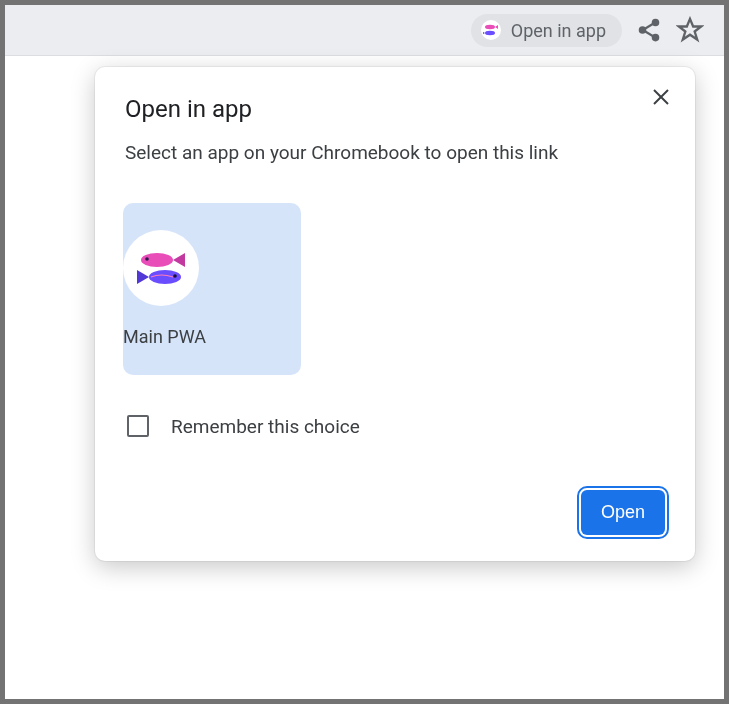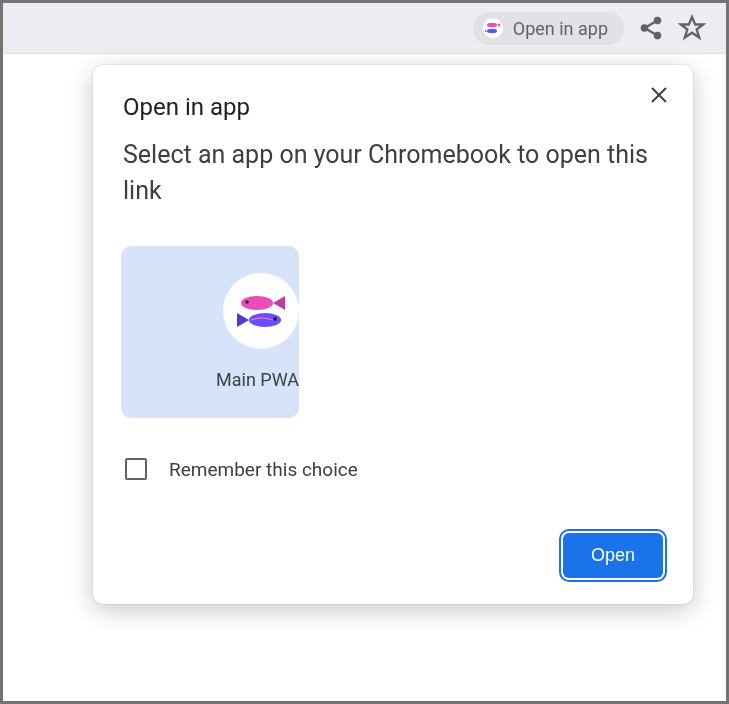--- a/index.html
+++ b/index.html
@@ -8,21 +8,21 @@
       padding: 0;
     }
     body {
       font-family: 'Roboto', 'Segoe UI', Arial, sans-serif;
       background: #fff;
       width: 729px;
       height: 704px;
       position: relative;
     }
     .frame {
-      border: 3px solid #737373;
+      border: 5px solid #737373;
       width: 729px;
       height: 704px;
       position: relative;
       overflow: hidden;
     }
     .toolbar {
       background: #ecedf0;
       height: 50px;
       display: flex;
       align-items: center;
@@ -79,33 +79,33 @@
       cursor: pointer;
       color: #3c4043;
     }
     .dialog-title {
       font-size: 24px;
       font-weight: 400;
       color: #202124;
       margin-bottom: 16px;
     }
     .dialog-subtitle {
-      font-size: 25px;
+      font-size: 19px;
       color: #3c4043;
       line-height: 1.45;
       margin-bottom: 36px;
     }
     .app-tile {
       width: 178px;
       height: 172px;
       background: #d6e4fa;
       border-radius: 10px;
       display: flex;
       flex-direction: column;
-      align-items: flex-end;
+      align-items: flex-start;
       justify-content: center;
       gap: 20px;
       cursor: pointer;
       margin-bottom: 40px;
       margin-left: -2px;
     }
     .app-icon-circle {
       width: 76px;
       height: 76px;
       background: #fff;
@@ -141,21 +141,21 @@
       display: flex;
       justify-content: flex-end;
     }
     .open-button {
       background: #1a73e8;
       color: #fff;
       border: none;
       outline: 2px solid #1a73e8;
       outline-offset: 2px;
       border-radius: 6px;
-      padding: 12px 28px;
+      padding: 12px 20px;
       font-size: 18px;
       cursor: pointer;
     }
   </style>
 </head>
 <body>
 
 <div class="frame">
   <div class="toolbar">
     <div class="open-in-app-chip">

